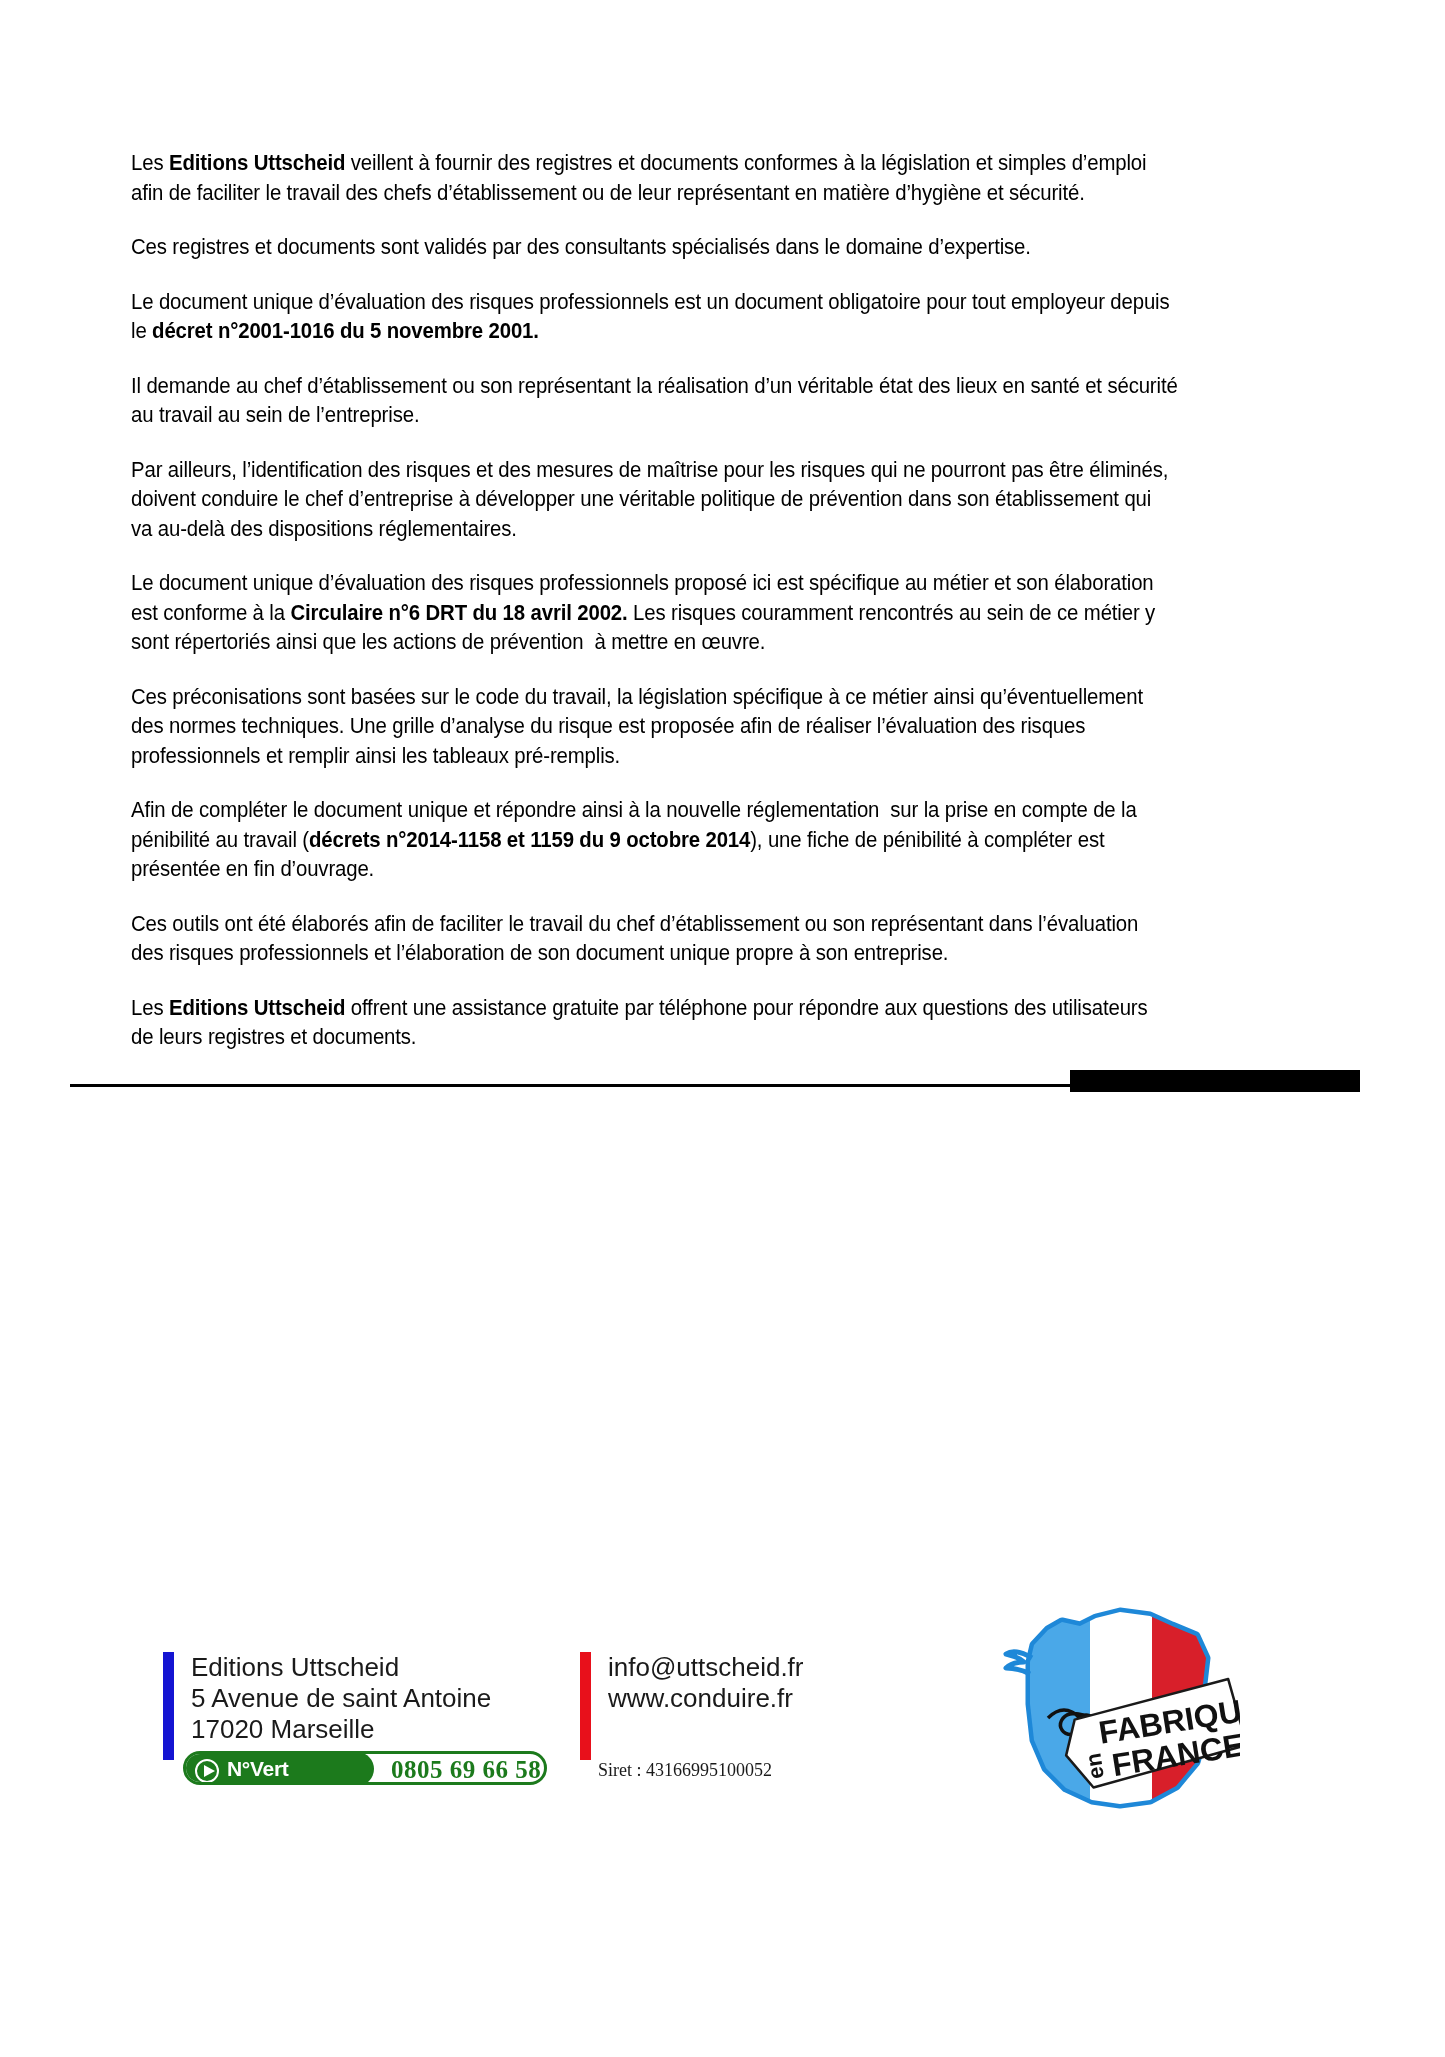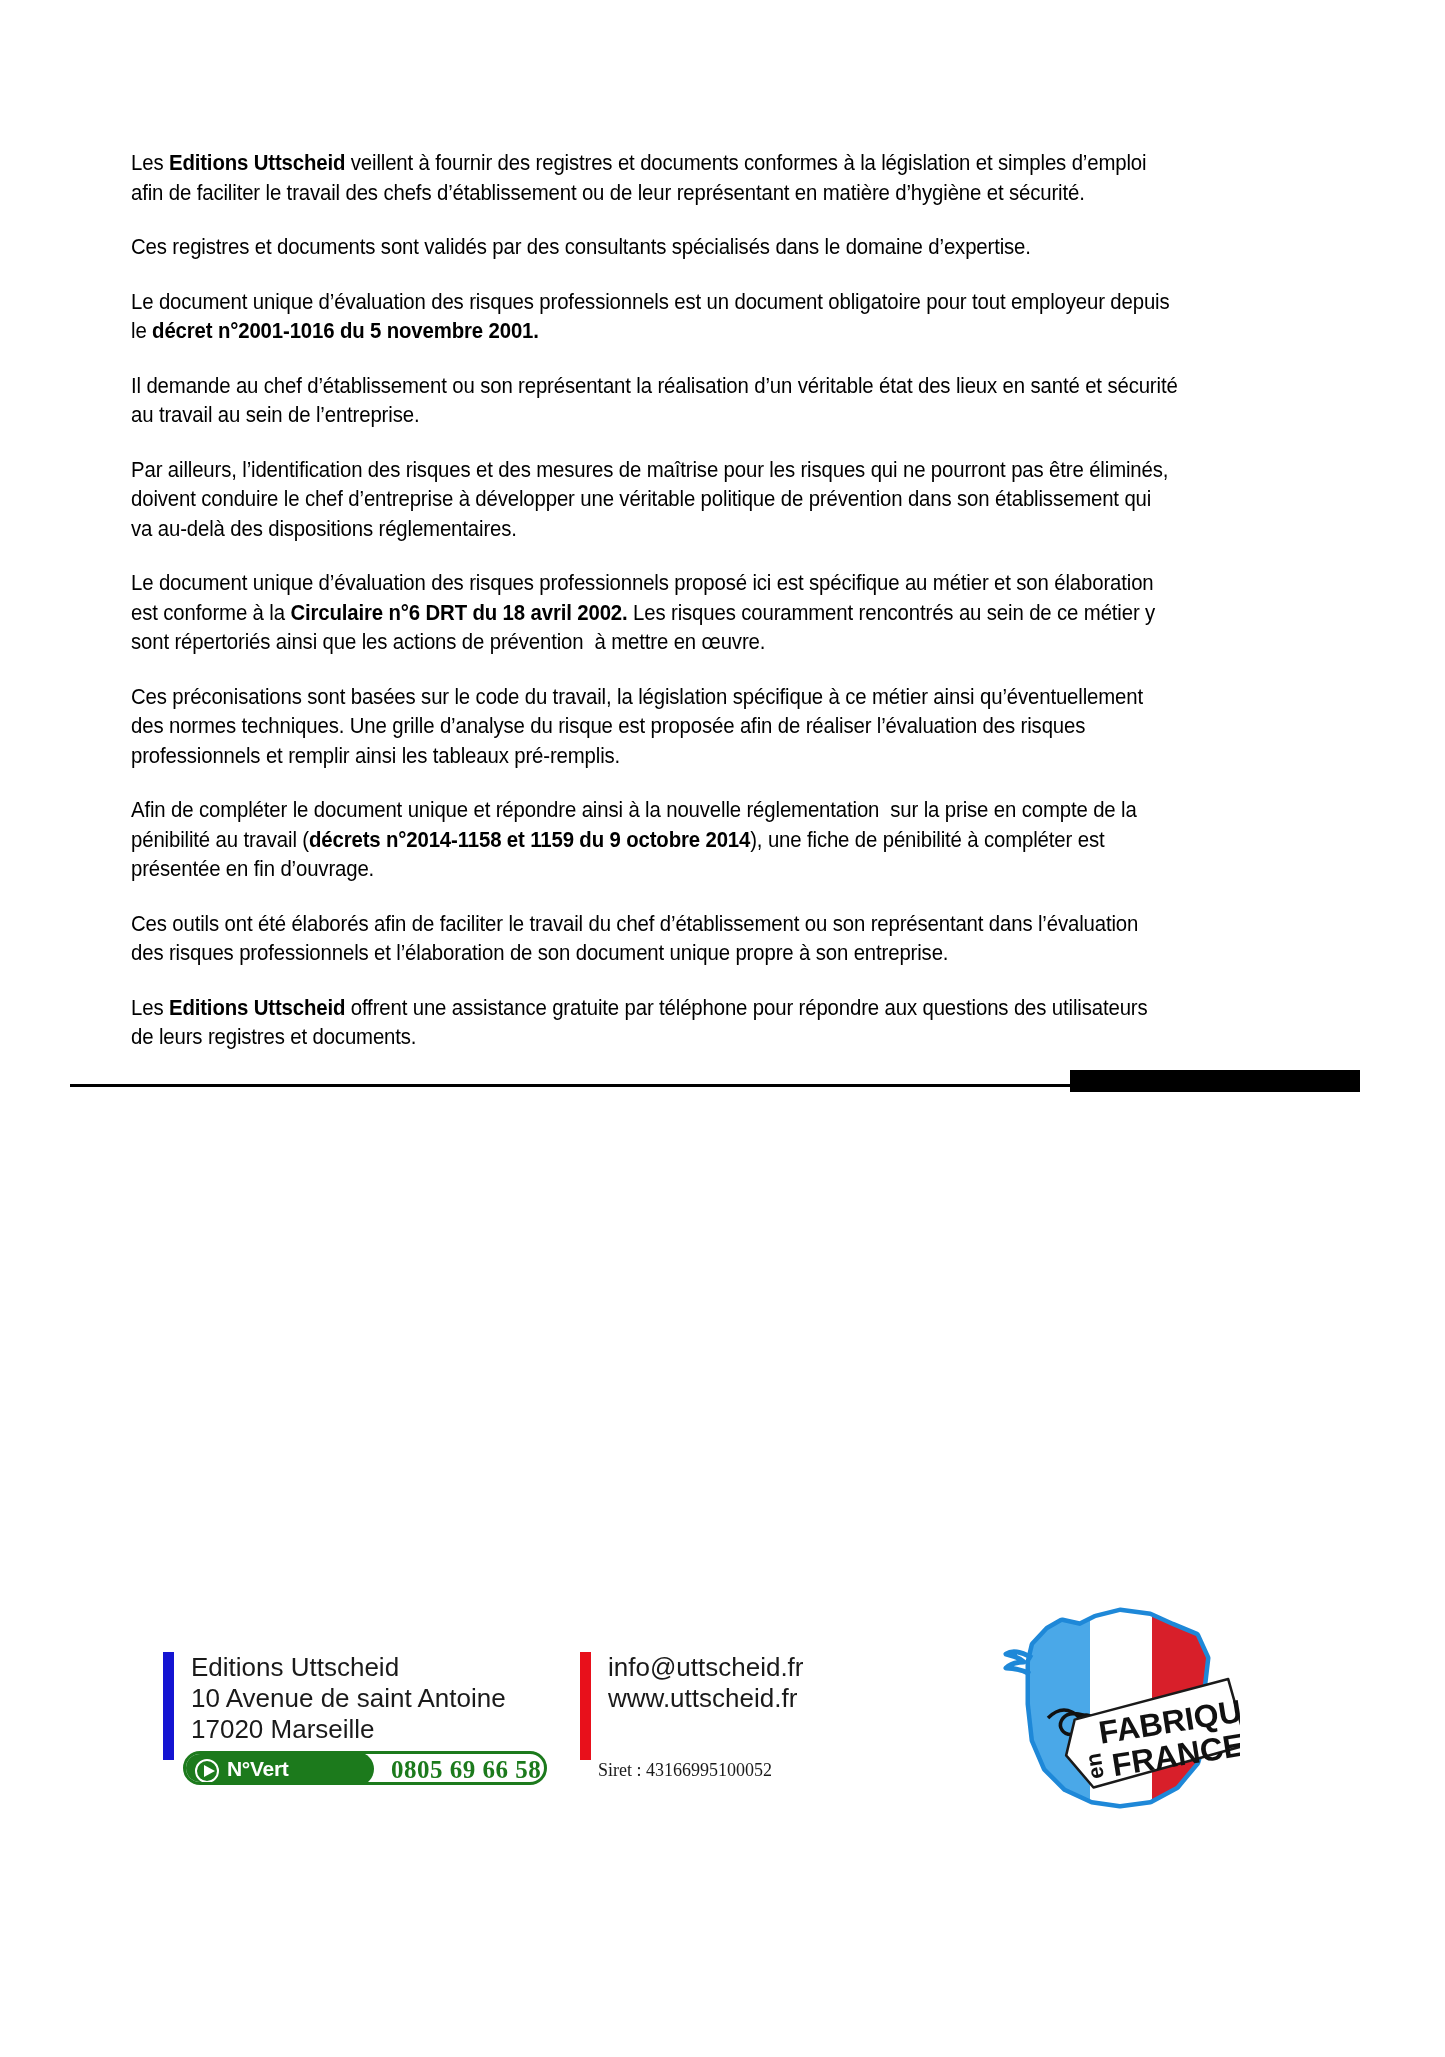--- a/index.html
+++ b/index.html
@@ -224,38 +224,38 @@
     <div class="divider-rule"></div>
     <div class="divider-block"></div>
   </div>
 
   <div class="footer">
 
     <div class="contact-block">
       <div class="bar-blue"></div>
       <div class="addr-lines">
         <div>Editions Uttscheid</div>
-        <div>10 Avenue de saint Antoine</div>
+        <div>5 Avenue de saint Antoine</div>
         <div>17020 Marseille</div>
       </div>
     </div>
 
     <div class="vert-badge">
       <div class="green-pill"></div>
       <div class="play-circle"></div>
       <div class="play-tri"></div>
       <div class="vert-text">N°Vert</div>
       <div class="phone-text">0805 69 66 58</div>
     </div>
 
     <div class="web-block">
       <div class="bar-red"></div>
       <div class="web-lines">
         <div>info@uttscheid.fr</div>
-        <div>www.uttscheid.fr</div>
+        <div>www.conduire.fr</div>
       </div>
     </div>
 
     <div class="siret">Siret : 43166995100052</div>
   </div>
 
   <div class="mif-logo">
     <svg viewBox="0 0 240 215" width="240" height="215" xmlns="http://www.w3.org/2000/svg">
       <defs>
         <clipPath id="hexClip">

